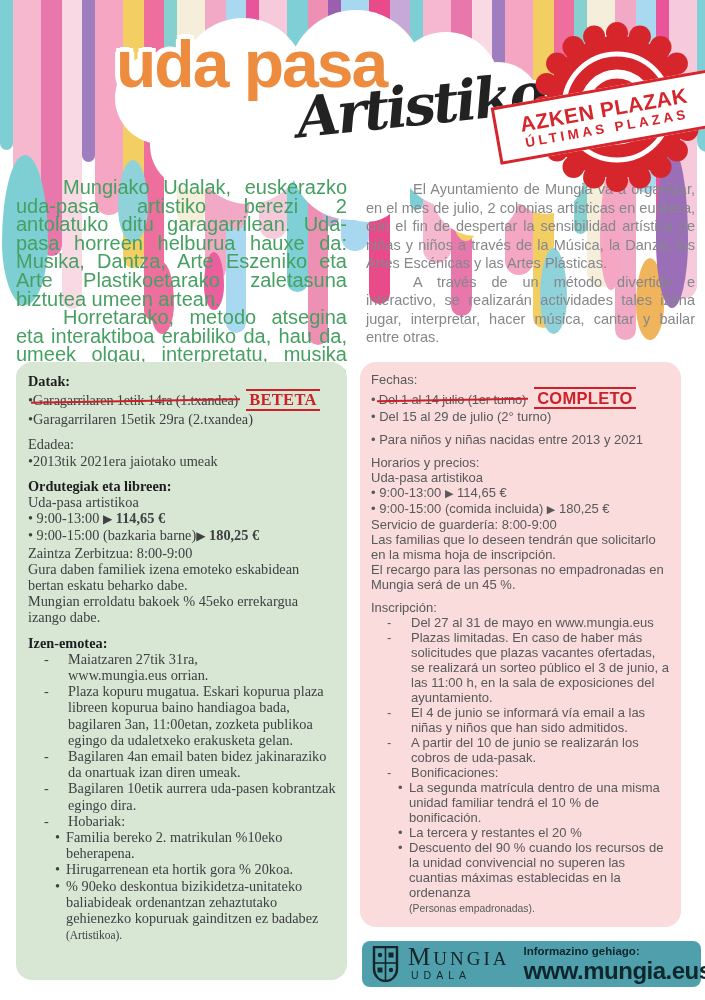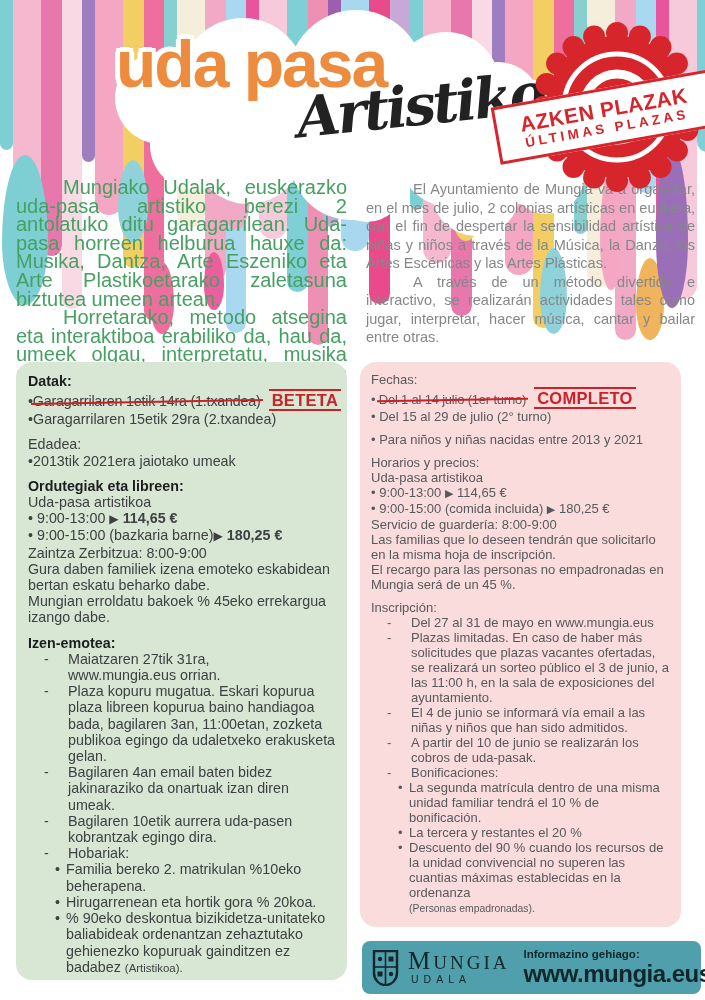--- a/index.html
+++ b/index.html
@@ -30,21 +30,21 @@
   .banner-l1{font-size:21px;font-weight:bold;color:var(--red);letter-spacing:.5px;line-height:22px;}
   .banner-l2{font-size:13.5px;font-weight:bold;color:var(--red);letter-spacing:3.5px;line-height:15px;}
   
   .intro{position:absolute;z-index:3;text-align:justify;}
   .intro p{margin:0;text-indent:47px;}
   .intro-eu{left:16px;top:178px;width:331px;color:var(--green-text);font-size:20px;line-height:18.6px;}
   .intro-es{left:366px;top:180px;width:329px;color:var(--gray-text);font-size:14.5px;line-height:18.5px;}
   
   .box{position:absolute;z-index:3;border-radius:16px;box-sizing:border-box;}
   .green-box{left:16px;top:362px;width:331px;height:618px;background:var(--green-box-bg);
-    padding:11px 10px 11px 12px;color:var(--box-text);font-size:14.3px;line-height:16.2px;}
+    padding:11px 10px 11px 12px;color:var(--box-text);font-size:14.3px;line-height:16.2px;font-family:Liberation Serif, serif;}
   .pink-box{left:360px;top:362px;width:321px;height:565px;background:var(--pink-box-bg);
     padding:10px 11px;color:var(--pink-text);font-size:13px;line-height:15px;}
   .h{font-weight:bold;color:#1d1d1f;}
   .pink-box .h{font-weight:normal;color:var(--pink-text);}
   .h-reg{font-weight:normal;color:var(--box-text);}
   .line{position:relative;}
   .b0::before{content:"\2022";}
   .b1::before{content:"\2022\00a0";}
   .nowrap{white-space:nowrap;letter-spacing:-.2px;}
   .struck{position:relative;display:inline-block;}
@@ -57,21 +57,21 @@
   .gap{height:9px;}
   .pink-box .gap{height:8px;}
   .dash{position:relative;padding-left:40px;}
   .dash::before{content:"-";position:absolute;left:16px;}
   .sub{position:relative;padding-left:38px;}
   .sub::before{content:"\2022";position:absolute;left:27px;}
   .pre{white-space:pre-line;}
   .small{font-size:.8em;}
   b{font-weight:bold;}
   
-  .footer{position:absolute;left:362px;top:941px;width:339px;height:53px;z-index:3;
+  .footer{position:absolute;left:362px;top:941px;width:339px;height:46px;z-index:3;
     background:var(--teal);border-radius:8px;display:flex;align-items:center;
     box-sizing:border-box;padding:0 10px;}
   .coat{flex:0 0 auto;margin-right:9px;}
   .logo-text{color:#15262B;}
   .org{font-family:"Liberation Serif",serif;font-size:19px;letter-spacing:3px;line-height:20px;}
   .org::first-letter{font-size:25px;}
   .org-sub{font-size:10.5px;letter-spacing:5px;padding-left:3px;line-height:12px;}
   .info{margin-left:14px;color:var(--footer-text);}
   .info-label{font-size:11.5px;font-weight:bold;line-height:13px;}
   .website{font-size:24px;font-weight:bold;letter-spacing:-.5px;line-height:26px;}
@@ -186,21 +186,21 @@
     <div class="banner-l1">AZKEN PLAZAK</div>
     <div class="banner-l2">ÚLTIMAS PLAZAS</div>
   </div>
 
   <div class="intro intro-eu">
     <p>Mungiako Udalak, euskerazko uda-pasa artistiko berezi 2 antolatuko ditu garagarrilean. Uda-pasa horreen helburua hauxe da: Musika, Dantza, Arte Eszeniko eta Arte Plastikoetarako zaletasuna biztutea umeen artean.</p>
     <p>Horretarako, metodo atsegina eta interaktiboa erabiliko da, hau da, umeek olgau, interpretatu, musika egin, kantatu eta dantzatu egin beharko dabe.</p>
   </div>
   <div class="intro intro-es">
     <p>El Ayuntamiento de Mungia va a organizar, en el mes de julio, 2 colonias artísticas en euskera, con el fin de despertar la sensibilidad artística de niñas y niños a través de la Música, la Danza, las Artes Escénicas y las Artes Plásticas.</p>
-    <p>A través de un método divertido e interactivo, se realizarán actividades tales como jugar, interpretar, hacer música, cantar y bailar entre otras.</p>
+    <p>A través de un método divertido e interactivo, se realizarán actividades tales izena jugar, interpretar, hacer música, cantar y bailar entre otras.</p>
   </div>
 
   <section class="box green-box">
     <div class="h">Datak:</div>
     <div class="line b0 nowrap"><span class="struck"><span>Garagarrilaren 1etik 14ra (1.txandea)</span></span><span class="badge">BETETA</span></div>
     <div class="line b0">Garagarrilaren 15etik 29ra (2.txandea)</div>
     <div class="gap"></div>
     <div class="h h-reg">Edadea:</div>
     <div class="line b0">2013tik 2021era jaiotako umeak</div>
     <div class="gap"></div>

